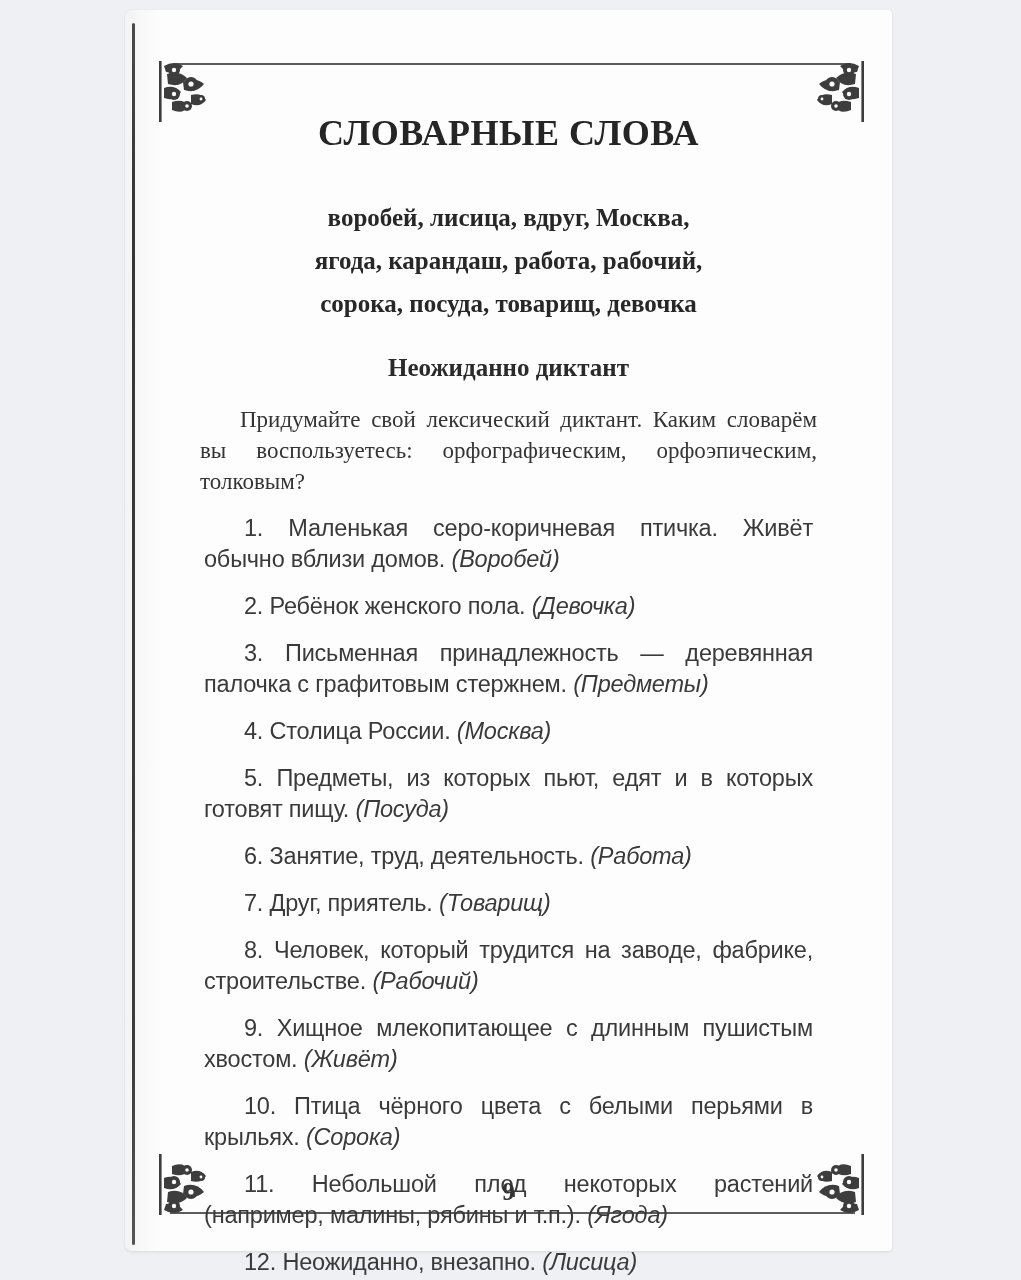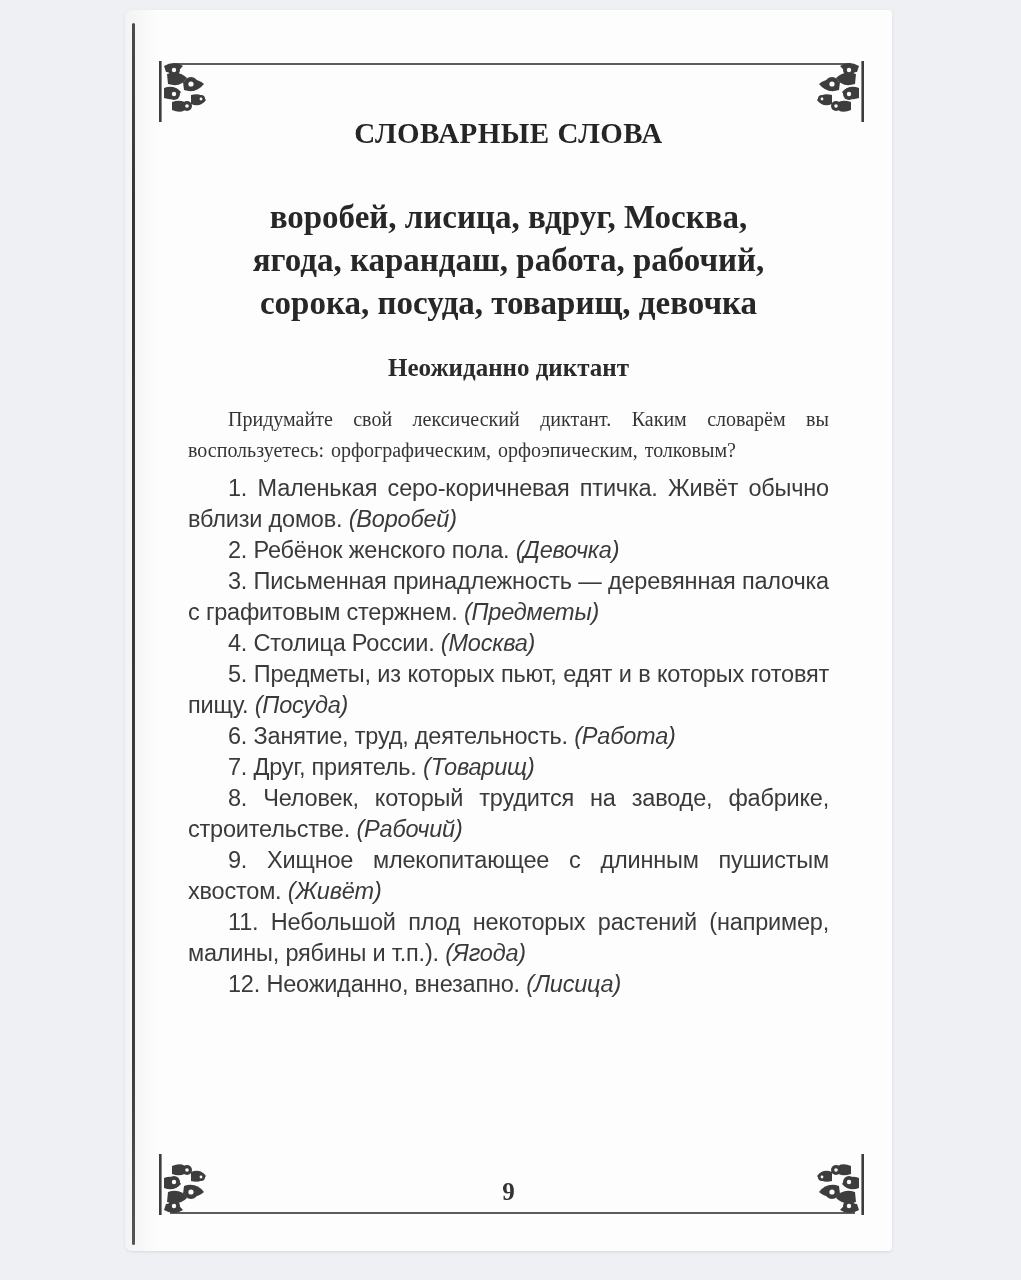--- a/index.html
+++ b/index.html
@@ -52,56 +52,56 @@
 
   .content {
     position: absolute;
     left: 63px;
     top: 0;
     width: 641px;
     color: #303030;
   }
   .doc-title {
     margin: 106px 0 0 0;
-    font-size: 29px;
+    font-size: 36px;
     line-height: 34px;
     font-weight: bold;
     text-align: center;
     letter-spacing: 0.5px;
     color: #252525;
   }
   .word-list {
     margin-top: 46px;
-    font-size: 33px;
+    font-size: 25px;
     line-height: 43px;
     font-weight: bold;
     text-align: center;
     color: #272727;
   }
   .section-heading {
     margin: 29px 0 0 0;
     font-size: 25px;
     line-height: 28px;
     font-weight: bold;
     text-align: center;
     color: #2a2a2a;
   }
   .intro p {
-    margin: 0;
-    font-size: 20px;
+    margin: 12px;
+    font-size: 23px;
     line-height: 31px;
     text-align: justify;
     text-indent: 40px;
     word-spacing: 2px;
     color: #343434;
   }
   .intro { margin-top: 22px; }
   .items { margin-top: 7px; }
   .items p {
-    margin: 0;
+    margin: 16px;
     font-family: "Liberation Sans", sans-serif;
     font-size: 23.5px;
     line-height: 31px;
     letter-spacing: -0.2px;
     text-align: justify;
     text-indent: 40px;
     color: #3a3a3a;
   }
   .ans { font-style: italic; }
   .page-number {
@@ -187,20 +187,21 @@
       <div class="items">
         <p><span>1.</span> <span>Маленькая серо-коричневая птичка. Живёт обычно вблизи домов.</span> <span class="ans">(Воробей)</span></p>
         <p><span>2.</span> <span>Ребёнок женского пола.</span> <span class="ans">(Девочка)</span></p>
         <p><span>3.</span> <span>Письменная принадлежность — деревянная палочка с графитовым стержнем.</span> <span class="ans">(Предметы)</span></p>
         <p><span>4.</span> <span>Столица России.</span> <span class="ans">(Москва)</span></p>
         <p><span>5.</span> <span>Предметы, из которых пьют, едят и в которых готовят пищу.</span> <span class="ans">(Посуда)</span></p>
         <p><span>6.</span> <span>Занятие, труд, деятельность.</span> <span class="ans">(Работа)</span></p>
         <p><span>7.</span> <span>Друг, приятель.</span> <span class="ans">(Товарищ)</span></p>
         <p><span>8.</span> <span>Человек, который трудится на заводе, фабрике, строительстве.</span> <span class="ans">(Рабочий)</span></p>
         <p><span>9.</span> <span>Хищное млекопитающее с длинным пушистым хвостом.</span> <span class="ans">(Живёт)</span></p>
+        <p><span>10.</span> <span>Птица чёрного цвета с белыми перьями в крыльях.</span> <span class="ans">(Сорока)</span></p>
         <p><span>11.</span> <span>Небольшой плод некоторых растений (например, малины, рябины и т.п.).</span> <span class="ans">(Ягода)</span></p>
         <p><span>12.</span> <span>Неожиданно, внезапно.</span> <span class="ans">(Лисица)</span></p>
       </div>
 
     </div>
 
     <div class="page-number">9</div>
 
   </div>
 </div>

